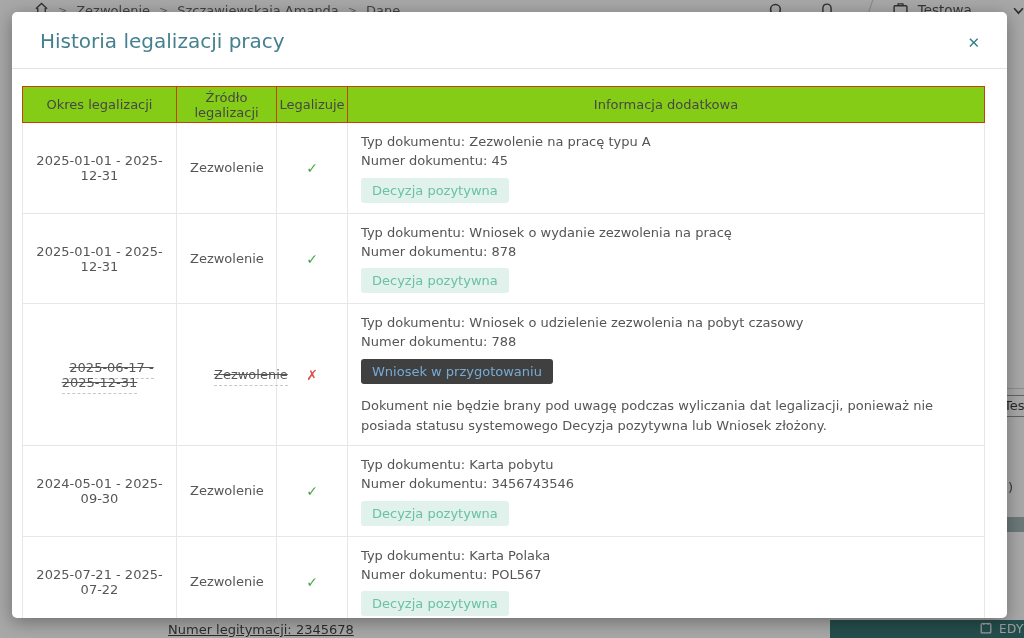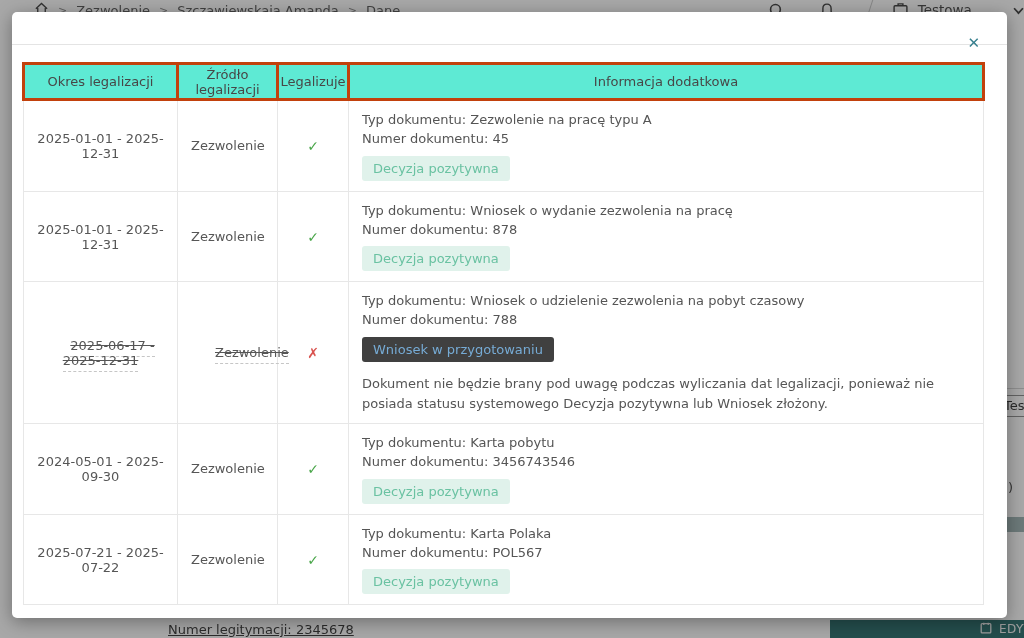--- a/index.html
+++ b/index.html
@@ -40,21 +40,21 @@
   .modal { position:absolute; left:12px; top:12px; width:995px; height:606px;
            background:#fff; border-radius:5px; box-shadow:0 4px 18px rgba(0,0,0,0.35);
            z-index:10; overflow:hidden; }
   .modal-header { position:relative; padding:17px 28px 15px 28px; border-bottom:1px solid #e4e4e4; }
   .modal-title  { font-size:20px; font-weight:400; color:#45808f; }
   .close-btn { position:absolute; right:27px; top:24px; color:#38808f; font-size:15px;
                line-height:1; cursor:pointer; }
 
   .modal-body { padding:17px 22px 0 10px; }
   table.leg-table { width:100%; border-collapse:collapse; font-size:13px; color:#565656; table-layout:fixed; }
-  .leg-table th { background:#5eead4; border:3px solid #c2410c; font-weight:400;
+  .leg-table th { background:#84cc16; border:1px solid #c2410c; font-weight:400;
                   font-size:13px; color:#474747; height:36px; text-align:center; }
   .leg-table td { border:1px solid #e7e7e7; padding:10px 13px; vertical-align:middle; }
   td.c-center { text-align:center; }
   .mark { font-size:14px; font-weight:700; }
   .mark-check { color:#4aa64a; }
   .mark-cross { color:#d9534f; }
   .strike { text-decoration:line-through; border-bottom:1px dashed #c6c6c6; padding-bottom:3px;margin-left:24px; }
   .info-line { line-height:1.45; color:#555; }
   .badge { display:inline-block; margin-top:7px; padding:5px 11px; border-radius:3px; font-size:13px; }
   .badge-green { background:#e0f2eb; color:#6ac2a2;text-align:center; }
@@ -128,20 +128,21 @@
       </svg>
     </span>
     <span>EDYT</span>
   </div>
 </div>
 
 <div class="overlay"></div>
 
 <div class="modal">
   <div class="modal-header">
+    <div class="modal-title">Historia legalizacji pracy</div>
     <span class="close-btn">✕</span>
   </div>
 
   <div class="modal-body">
     <table class="leg-table">
       <colgroup>
           <col style="width:154px">
           <col style="width:100px">
           <col style="width:71px">
           <col>

